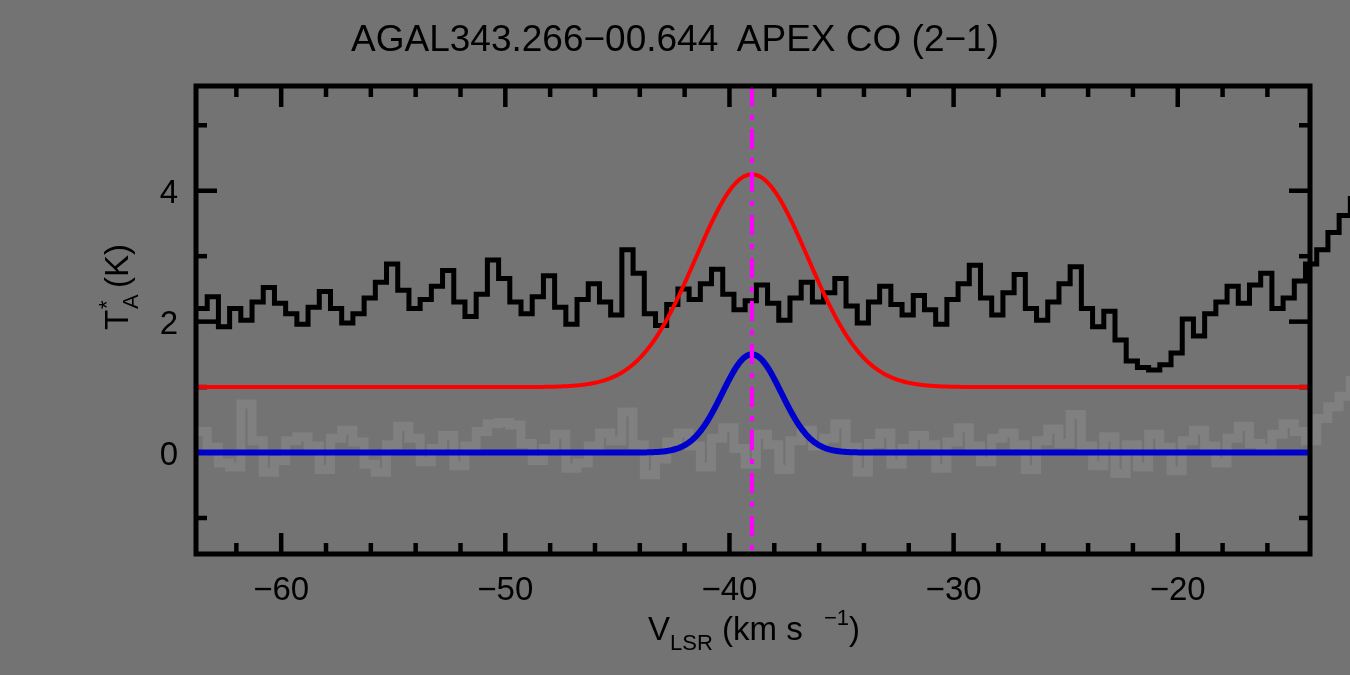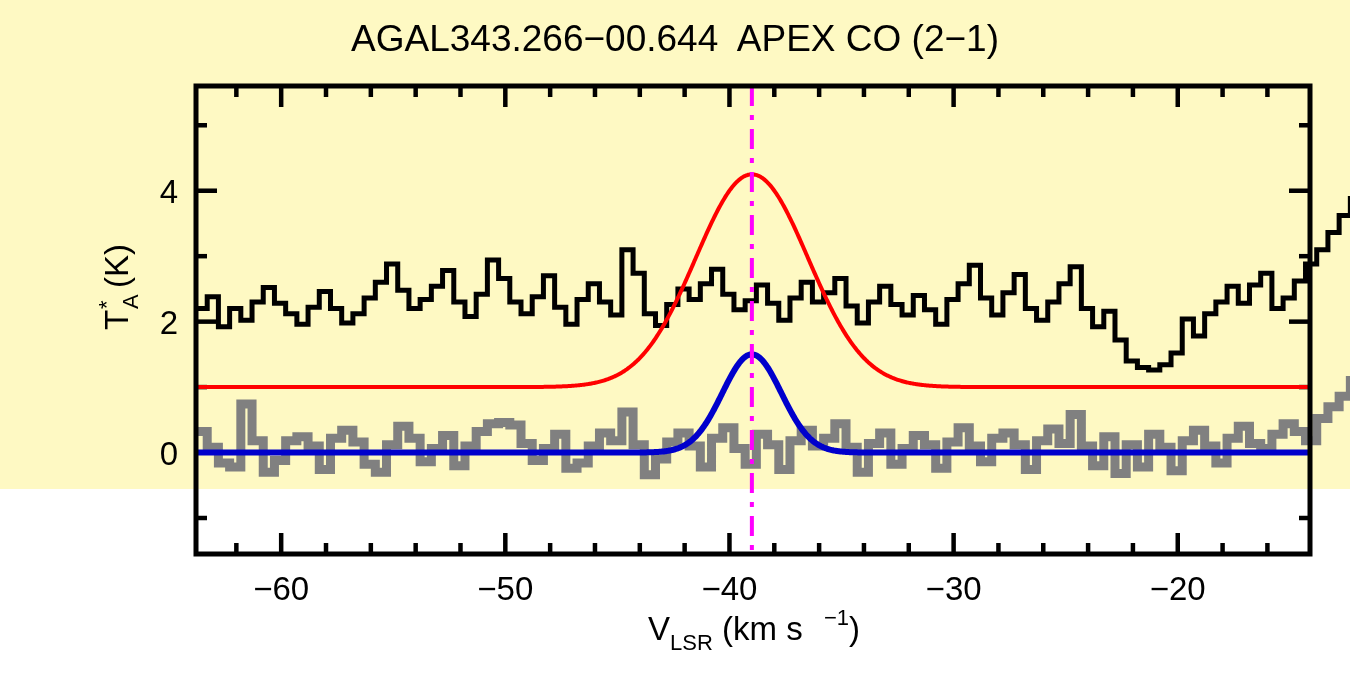--- a/index.html
+++ b/index.html
@@ -9,22 +9,22 @@
   }
   body {
     width: 1350px;
     height: 675px;
     font-family: "Liberation Sans", sans-serif;
     overflow: hidden;
   }
   #figure {
     position: relative;
     width: 1350px;
-    height: 489px;
-    background: #fef9c3;
+    height: 675px;
+    background: #737373;
     text-decoration: underline;
   }
   #plot-title {
     position: absolute;
     left: 0;
     top: 18px;
     width: 1350px;
     text-align: center;
     font-size: 37px;
     color: #000000;

